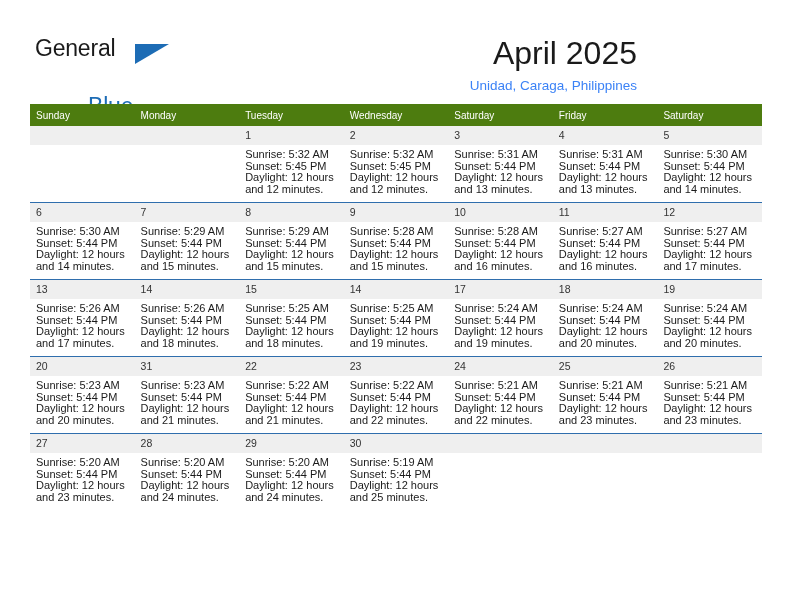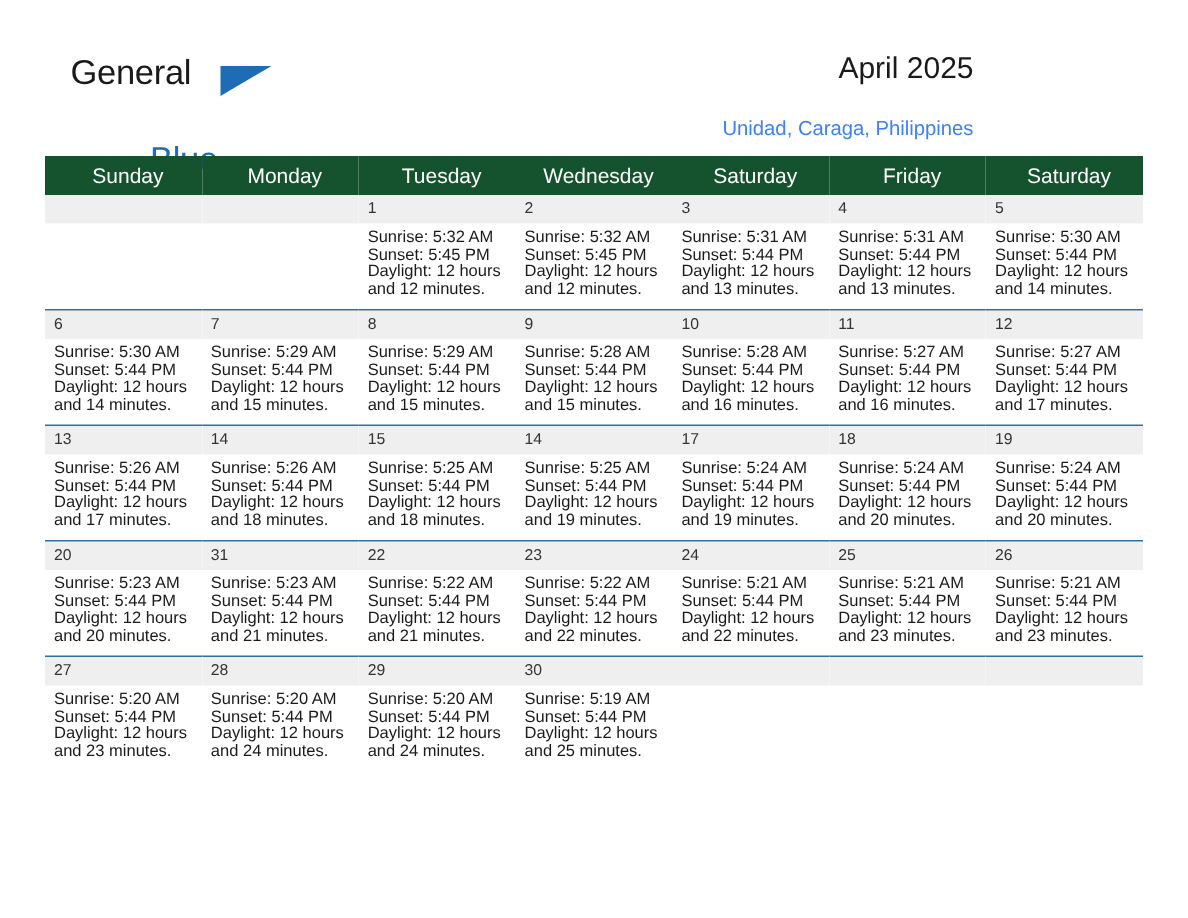--- a/index.html
+++ b/index.html
@@ -17,21 +17,21 @@
   .page {
     position: relative;
     width: 792px;
     height: 612px;
     box-sizing: border-box;
   }
 
   
   .header {
     position: absolute;
-    left: 12px;
+    left: 0;
     top: 0;
     width: 672px;
     height: 103px;
   }
   .logo {
     position: absolute;
     left: 35px;
     top: 35px;
     width: 180px;
     height: 54px;
@@ -62,21 +62,21 @@
     width: 0;
     height: 0;
     border-left: 34px solid #1d6cb5;
     border-bottom: 20px solid transparent;
   }
 
   .title {
     position: absolute;
     right: 35px;
     top: 35px;
-    font-size: 20px;
+    font-size: 32px;
     color: #1a1a1a;
     text-align: right;
     white-space: nowrap;
   }
   .subtitle {
     position: absolute;
     right: 35px;
     top: 78px;
     font-size: 13.5px;
     color: #3b82f6;
@@ -87,25 +87,25 @@
   
   .calendar {
     position: absolute;
     left: 30px;
     top: 104px;
     width: 732px;
     border-collapse: collapse;
     table-layout: fixed;
   }
   .calendar th {
-    background: #14532d;
+    background: #4d7c0f;
     color: #ffffff;
-    font-size: 14px;
+    font-size: 10px;
     font-weight: normal;
-    text-align: center;
+    text-align: left;
     padding: 5px 0 5px 6px;
     height: 12px;
     border: none;
   }
   .calendar td {
     vertical-align: top;
     padding: 0;
     border: none;
     border-top: 1.5px solid #2f6ead;
     height: 76px;

